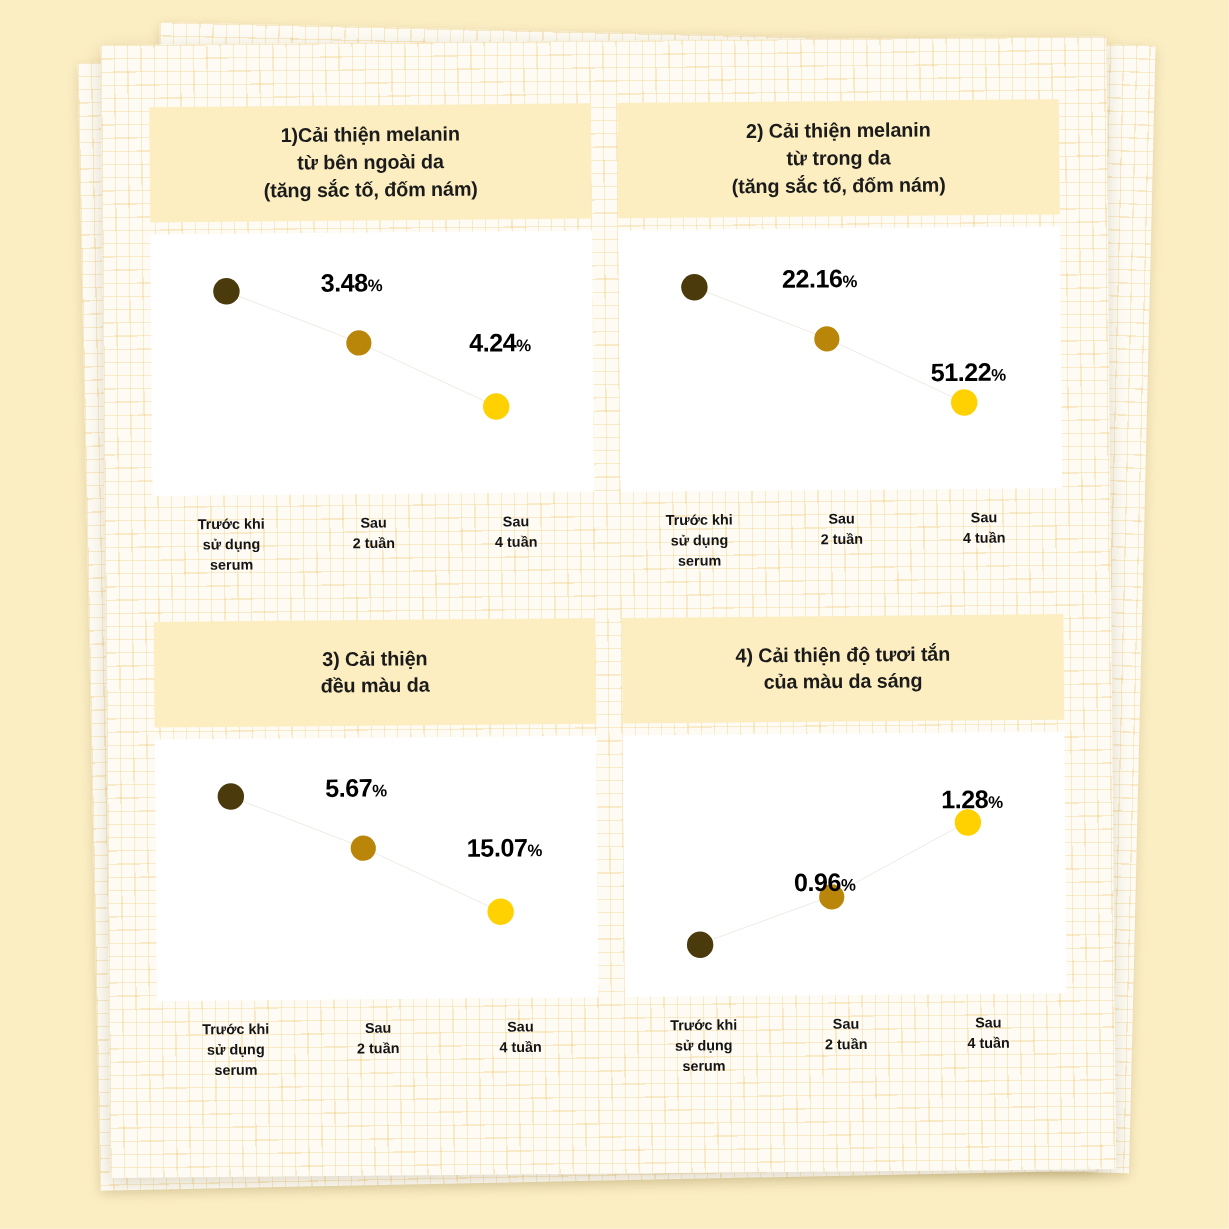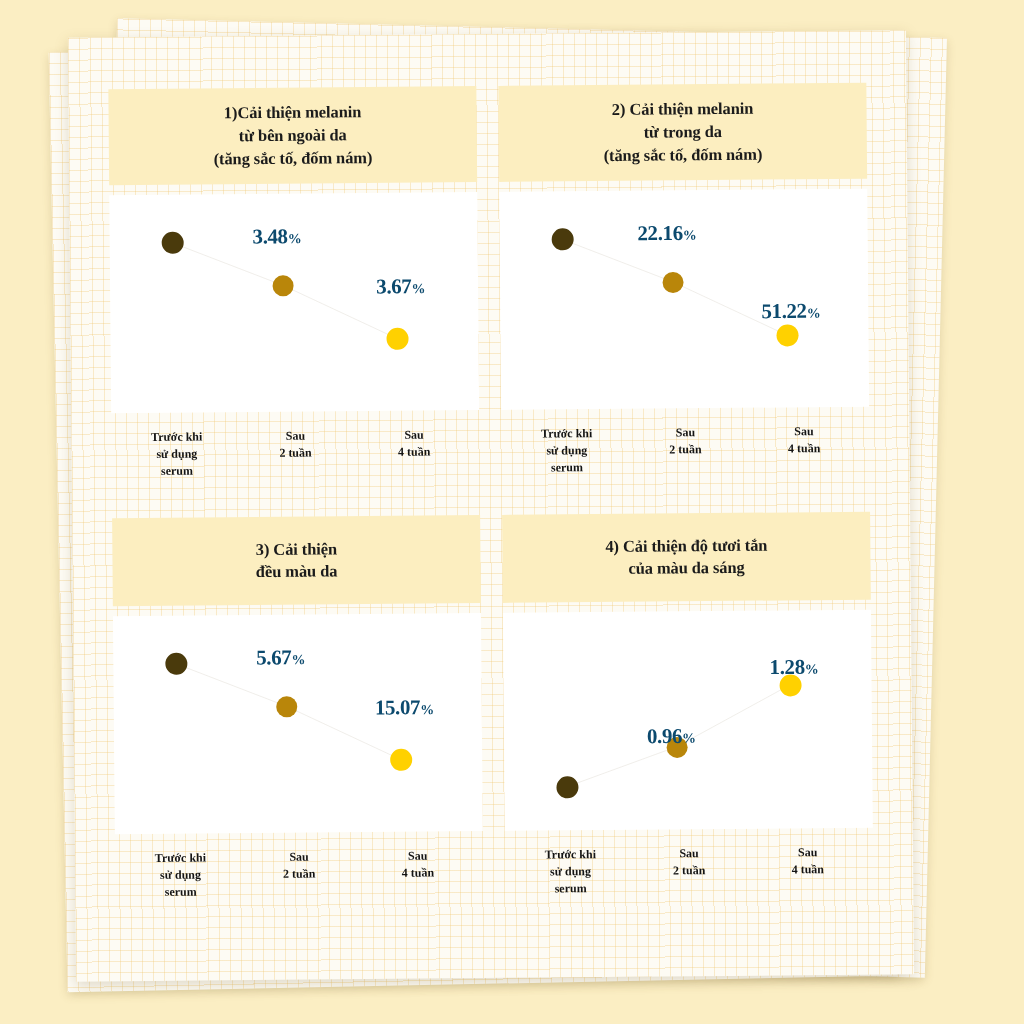--- a/index.html
+++ b/index.html
@@ -12,22 +12,22 @@
 
   body {
     background: #fbeec3;
     font-family: "Liberation Sans", sans-serif;
     position: relative;
   }
 
   
   #paper-stack {
     position: absolute;
-    left: 0; top: 0;
-    width: 896px; height: 1024px; font-family: Liberation Serif, serif;
+    left: 16px; top: 0;
+    width: 896px; height: 1024px;
   }
 
   .sheet {
     position: absolute;
     background:
       repeating-linear-gradient(to right,
         rgba(240,198,110,.33) 0px, rgba(240,198,110,.33) 1px,
         rgba(0,0,0,0) 1px, rgba(0,0,0,0) 11px),
       repeating-linear-gradient(to bottom,
         rgba(240,198,110,.33) 0px, rgba(240,198,110,.33) 1px,
@@ -105,21 +105,21 @@
     position: absolute;
     inset: 0;
     width: 100%;
     height: 100%;
     display: block;
   }
 
   
   .value-label {
     position: absolute;
-    color: #0c4a6e;
+    color: #000000;
     font-weight: bold;
     font-size: 21px;
     letter-spacing: -.4px;
     white-space: nowrap;
     transform: translate(-50%, -50%);
   }
   .value-label .pct {
     font-size: 14px;
     font-weight: bold;
     letter-spacing: 0;
@@ -156,21 +156,21 @@
 từ bên ngoài da
 (tăng sắc tố, đốm nám)</div>
           <div class="chart-card">
               <svg viewBox="0 0 100 100" preserveAspectRatio="none">
                 <polyline points="17,22 47,42 78,67" fill="none" stroke="#e3e0d8" stroke-width="0.55" vector-effect="non-scaling-stroke"></polyline>
               </svg>
               <div style="position: absolute; border-radius: 50%; transform: translate(-50%, -50%); left: 17%; top: 22%; width: 22px; height: 22px; background: rgb(74, 58, 12);"></div>
               <div style="position: absolute; border-radius: 50%; transform: translate(-50%, -50%); left: 47%; top: 42%; width: 21px; height: 21px; background: rgb(185, 134, 10);"></div>
               <div style="position: absolute; border-radius: 50%; transform: translate(-50%, -50%); left: 78%; top: 67%; width: 22px; height: 22px; background: rgb(255, 209, 0);"></div>
               <div class="value-label" style="left: 45.5%; top: 19.5%;"><span>3.48</span><span class="pct">%</span></div>
-              <div class="value-label" style="left: 79%; top: 43%;"><span>3.67</span><span class="pct">%</span></div>
+              <div class="value-label" style="left: 79%; top: 43%;"><span>4.24</span><span class="pct">%</span></div>
             </div>
           <div class="axis">
             <div class="axis-label">Trước khi
 sử dụng
 serum</div>
             <div class="axis-label">Sau
 2 tuần</div>
             <div class="axis-label">Sau
 4 tuần</div>
           </div>

